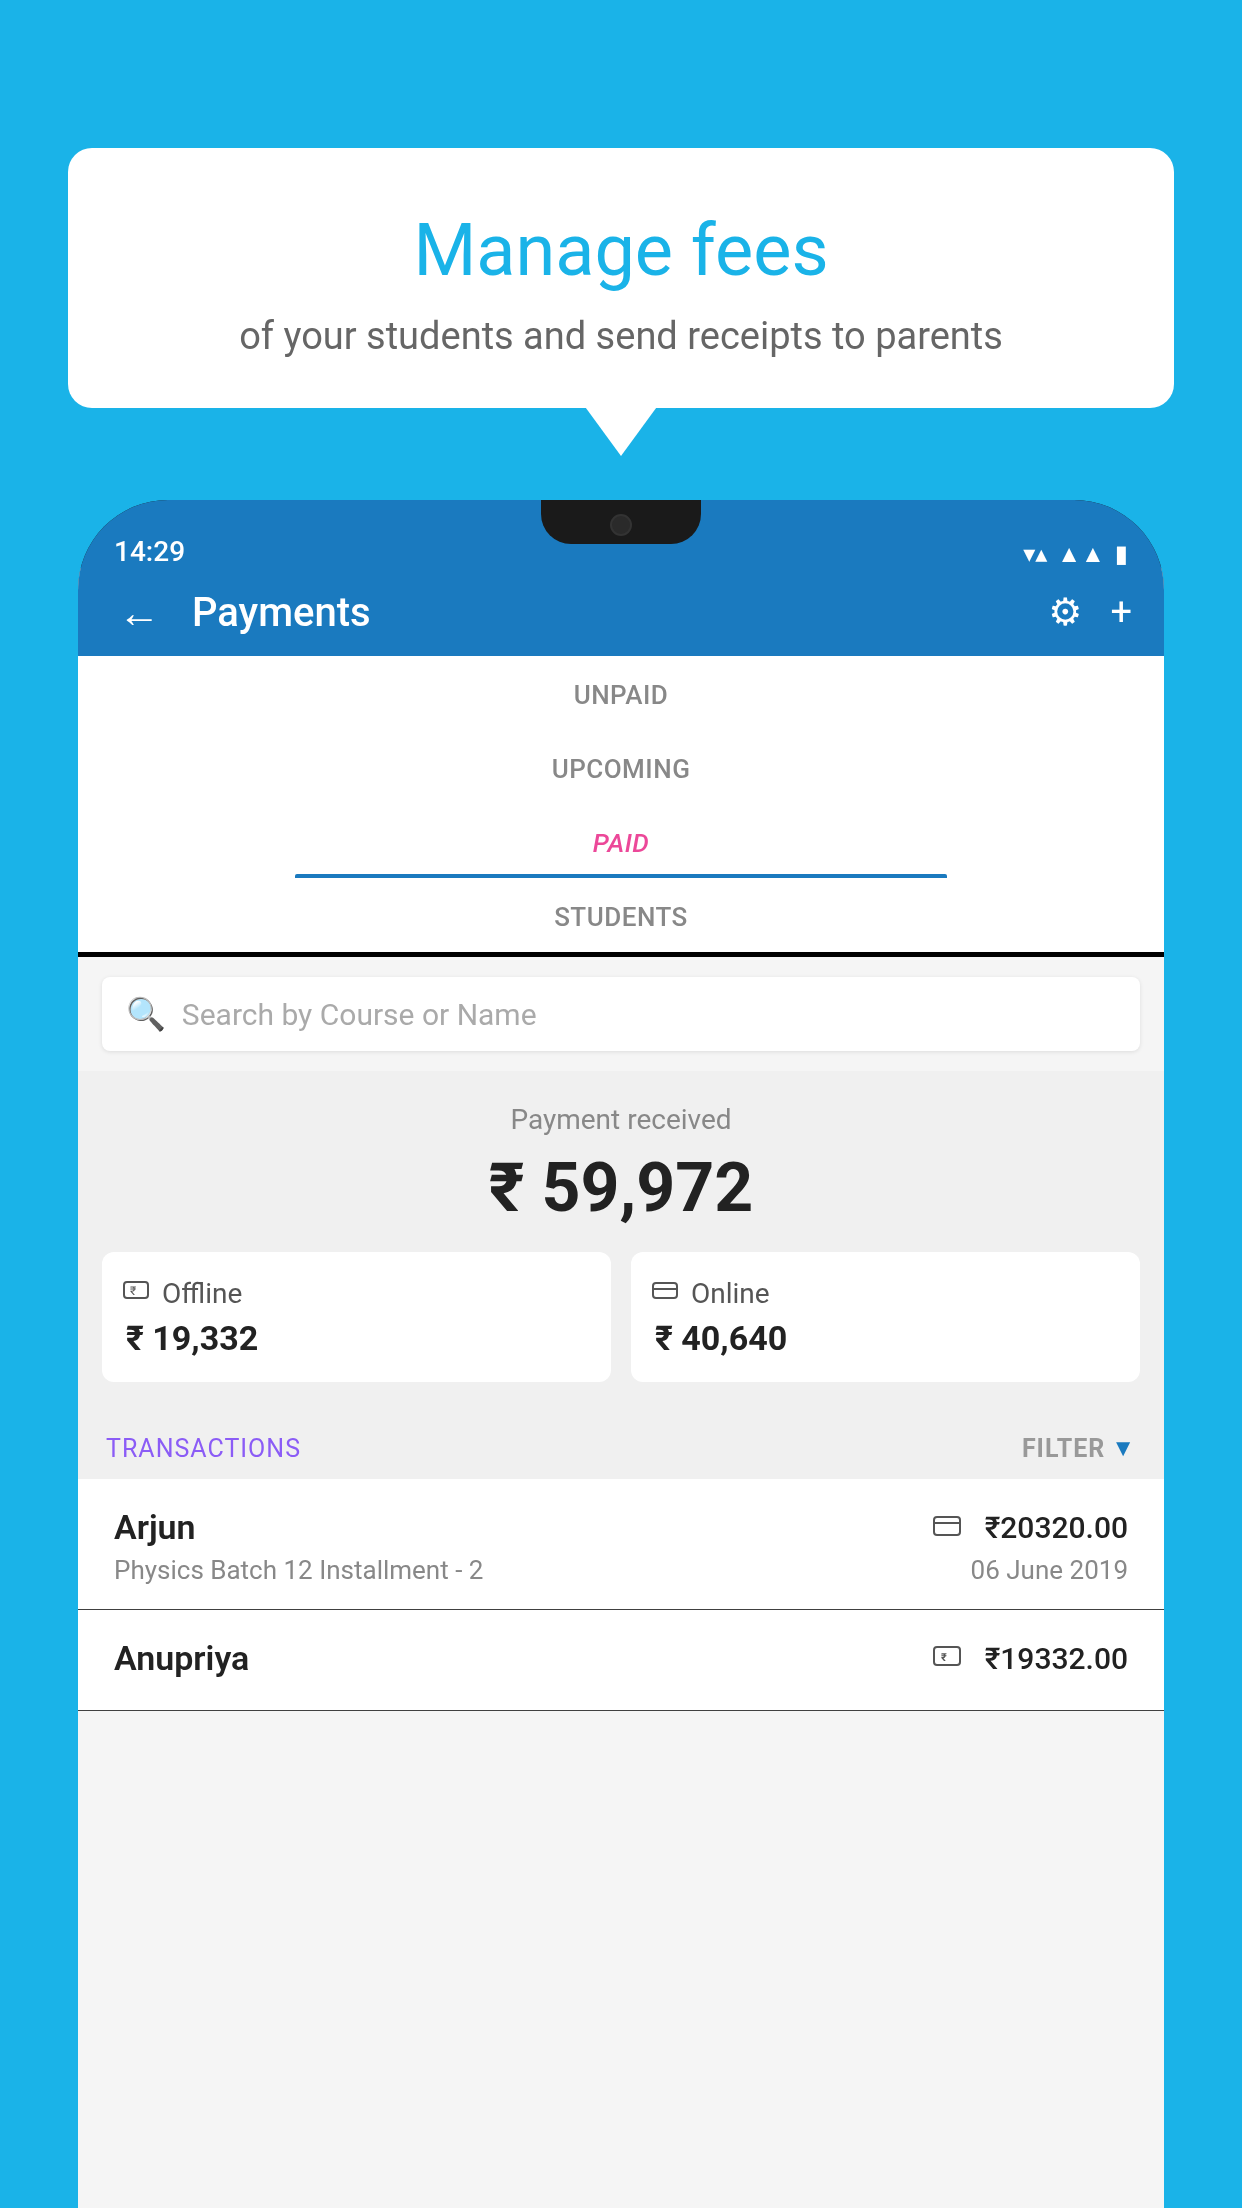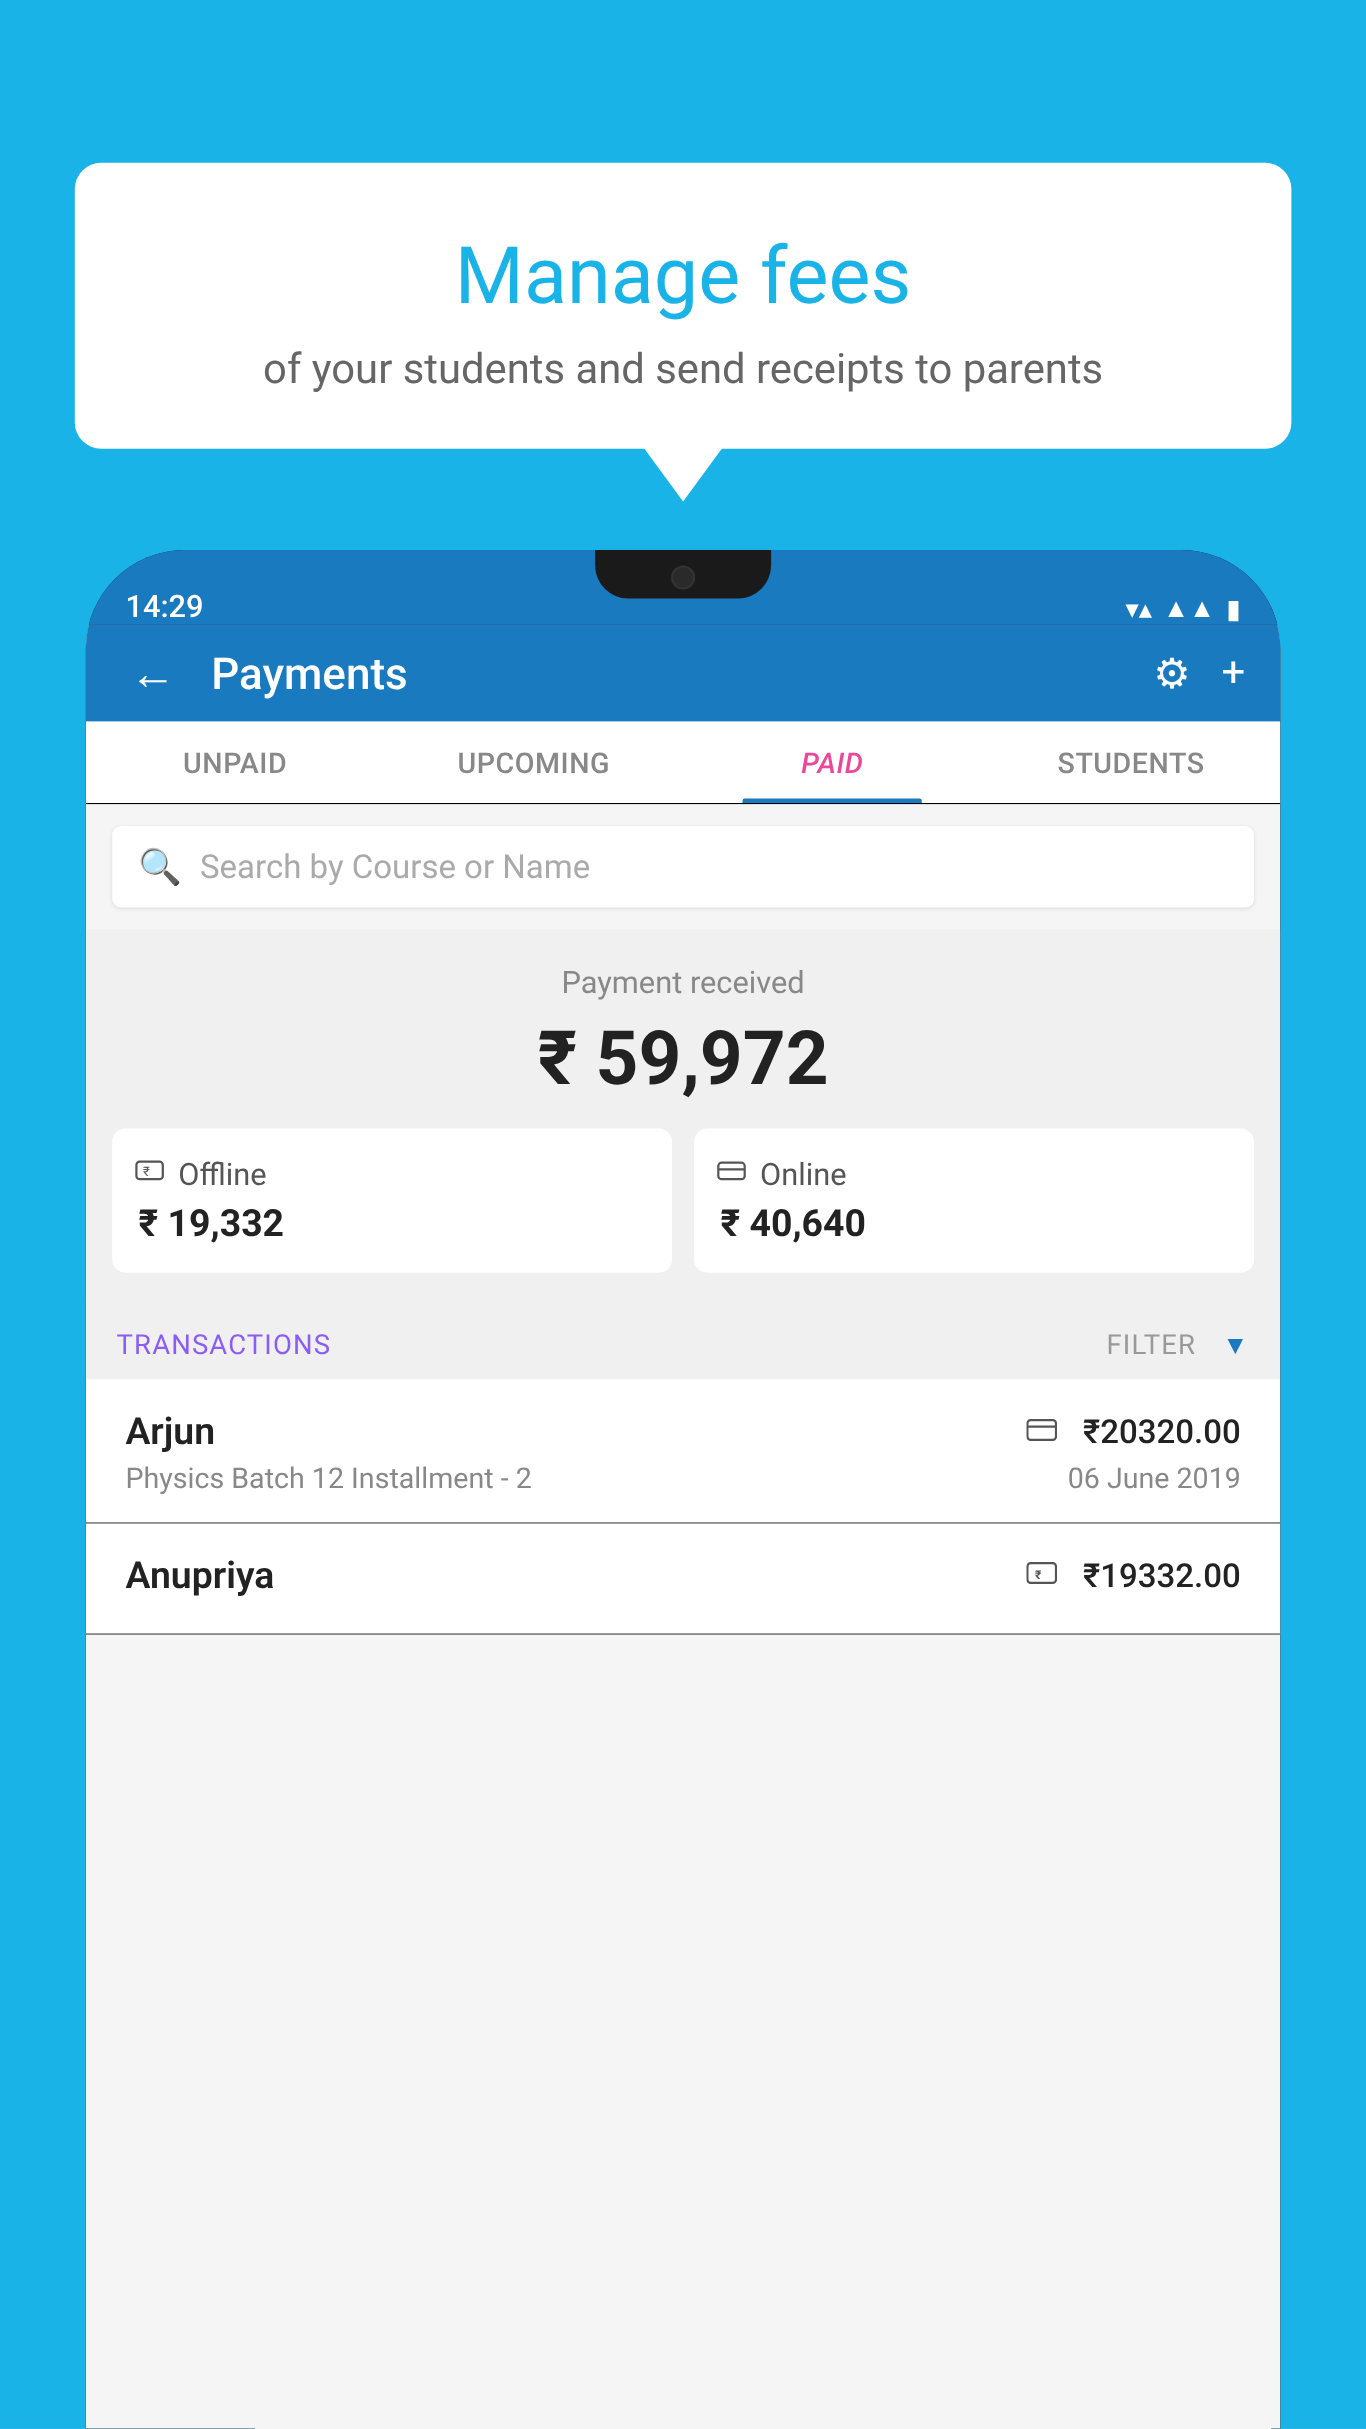--- a/index.html
+++ b/index.html
@@ -145,21 +145,22 @@
     .gear-icon, .plus-icon {
       color: white;
       font-size: 38px;
       cursor: pointer;
     }
 
     
     .tabs {
       background: white;
       display: flex;
-      border-bottom: 1px solid #000000;
+      border-bottom: 5px solid #000000;
+      flex-direction: column;
     }
     .tab {
       flex: 1;
       text-align: center;
       padding: 24px 8px 20px;
       font-size: 26px;
       font-weight: 500;
       color: #888;
       cursor: pointer;
       letter-spacing: 0.5px;
@@ -261,24 +262,24 @@
     }
     .transactions-label {
       font-size: 25px;
       color: #8b5cf6;
       font-weight: 400;
       letter-spacing: 1px;
     }
     .filter-btn {
       display: flex;
       align-items: flex-start;
-      gap: 24px;
+      gap: 6px;
       font-size: 25px;
       color: #999;
-      font-weight: 400;
+      font-weight: 700;
       letter-spacing: 1px;
       cursor: pointer;
     }
     .filter-icon {
       color: #1a7abf;
       font-size: 24px;
     }
 
     
     .transaction-list {

